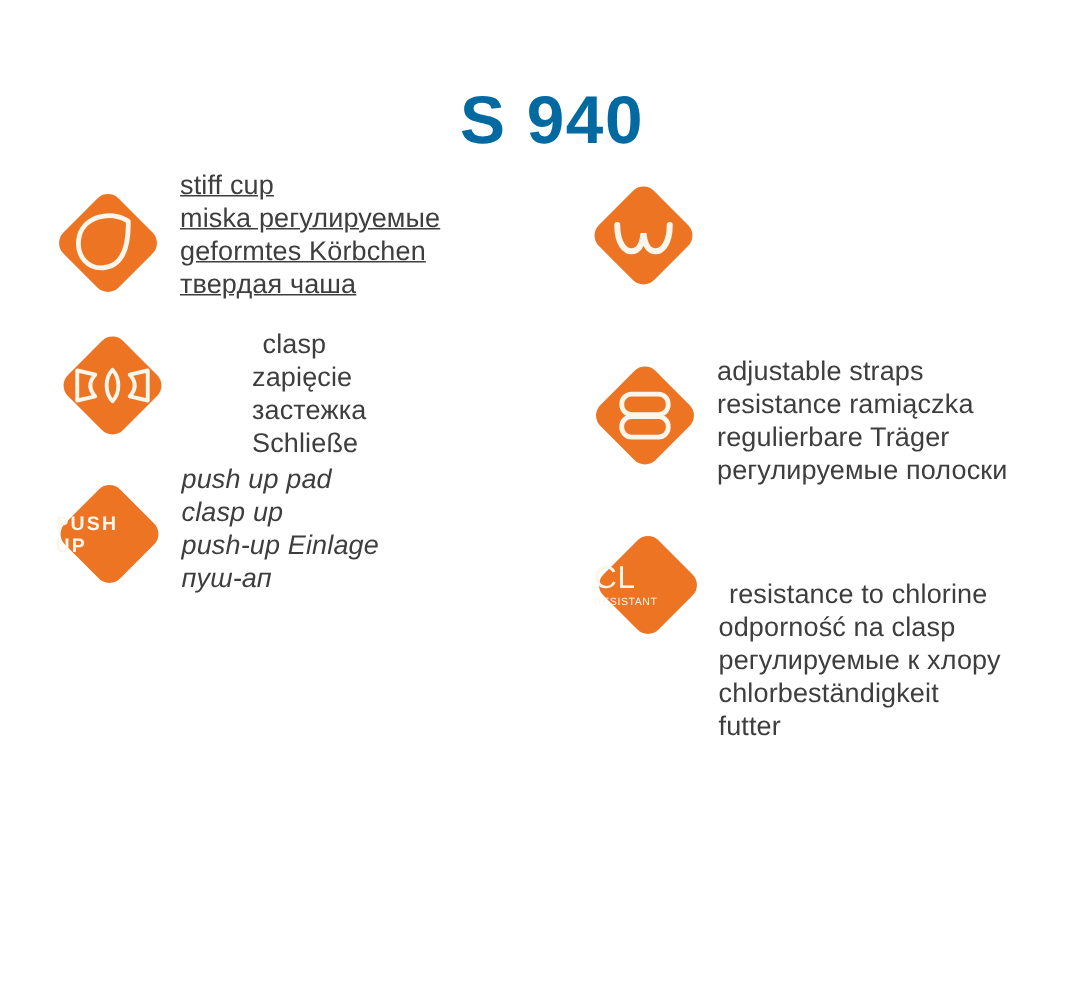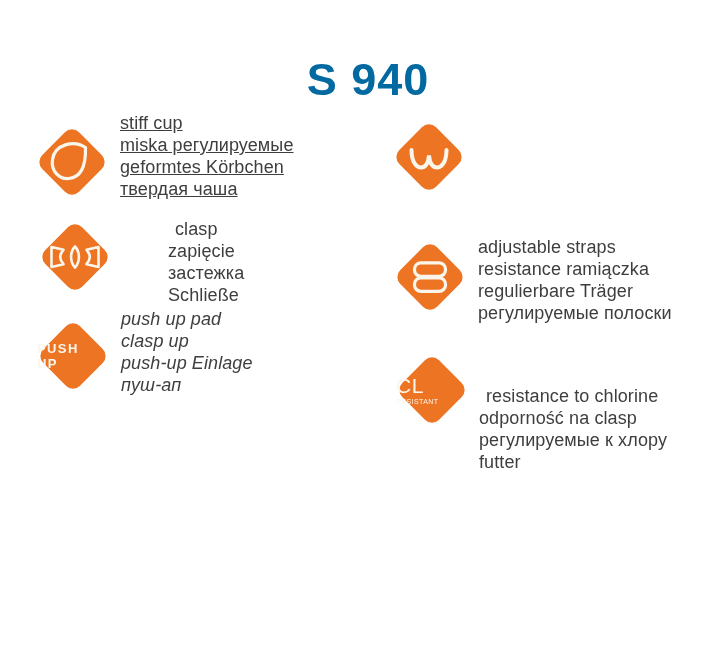--- a/index.html
+++ b/index.html
@@ -132,16 +132,17 @@
     <div class="diamond"></div>
     <div class="icon-label">
       <div class="cl-big">CL</div>
       <div class="cl-small">RESISTANT</div>
     </div>
   </div>
   <div class="text-block" id="text-cl">
     <div class="line indent">resistance to chlorine</div>
     <div class="line">odporność na clasp</div>
     <div class="line">регулируемые к хлору</div>
+    <div class="line">chlorbeständigkeit</div>
     <div class="line">futter</div>
   </div>
 
 </div>
 
 </body></html>

